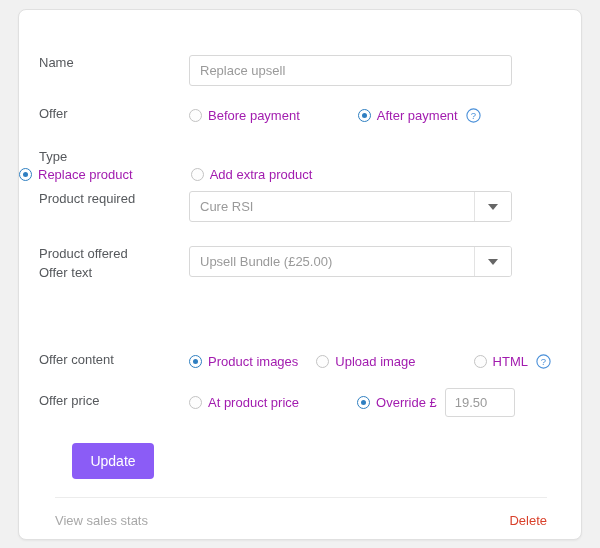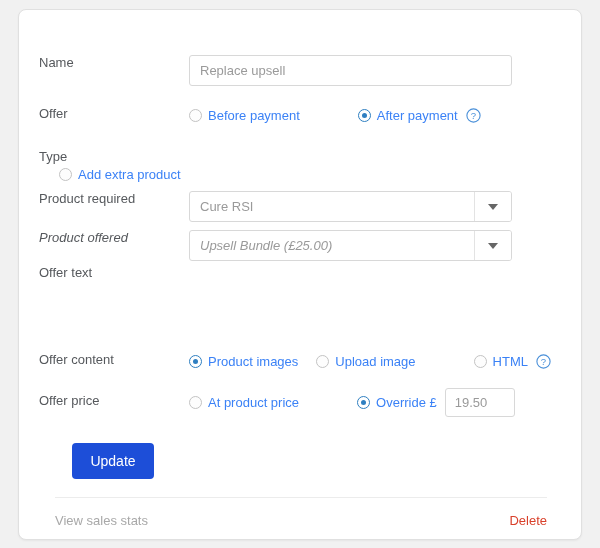--- a/index.html
+++ b/index.html
@@ -169,21 +169,21 @@
     top: 50%;
     width: 5px;
     height: 5px;
     margin-left: -2.5px;
     margin-top: -2.5px;
     border-radius: 50%;
     background: #2f7fc1;
   }
   .radio-label {
     font-size: 13px;
-    color: #3b82f6;
+    color: #a21caf;
   }
 
   
   .help-icon {
     width: 15px;
     height: 15px;
     flex: none;
     margin-left: 8px;
     display: inline-block;
     vertical-align: middle;
@@ -205,21 +205,21 @@
     margin-left: 8px;
   }
 
   
   .btn-update {
     position: absolute;
     left: 53px;
     top: 433px;
     width: 82px;
     height: 36px;
-    background: #1d4ed8;
+    background: #8b5cf6;
     border: none;
     border-radius: 4px;
     color: #ffffff;
     font-family: "Liberation Sans", sans-serif;
     font-size: 14px;
     cursor: pointer;
     padding: 0;
   }
 
   
@@ -286,40 +286,44 @@
         </div>
       </div>
     </div>
   </div>
 
   <div class="row" style="top:139px;flex-direction:column;">
     <div class="label">Type</div>
     <div class="control">
       <div class="radio-group">
         <div class="radio-item">
+          <span class="radio checked"></span>
+          <span class="radio-label">Replace product</span>
+        </div>
+        <div class="radio-item">
           <span class="radio"></span>
           <span class="radio-label">Add extra product</span>
         </div>
       </div>
     </div>
   </div>
 
   <div class="row" style="top:181px;">
     <div class="label">Product required</div>
     <div class="control">
       <div class="select-wrap">
         <span class="select-value">Cure RSI</span>
         <span class="select-arrow-btn">
           <span class="arrow-tri"></span>
         </span>
       </div>
     </div>
   </div>
 
-  <div class="row" style="top:220px;font-style:italic;">
+  <div class="row" style="top:236px;">
     <div class="label">Product offered</div>
     <div class="control">
       <div class="select-wrap">
         <span class="select-value">Upsell Bundle (£25.00)</span>
         <span class="select-arrow-btn">
           <span class="arrow-tri"></span>
         </span>
       </div>
     </div>
   </div>

